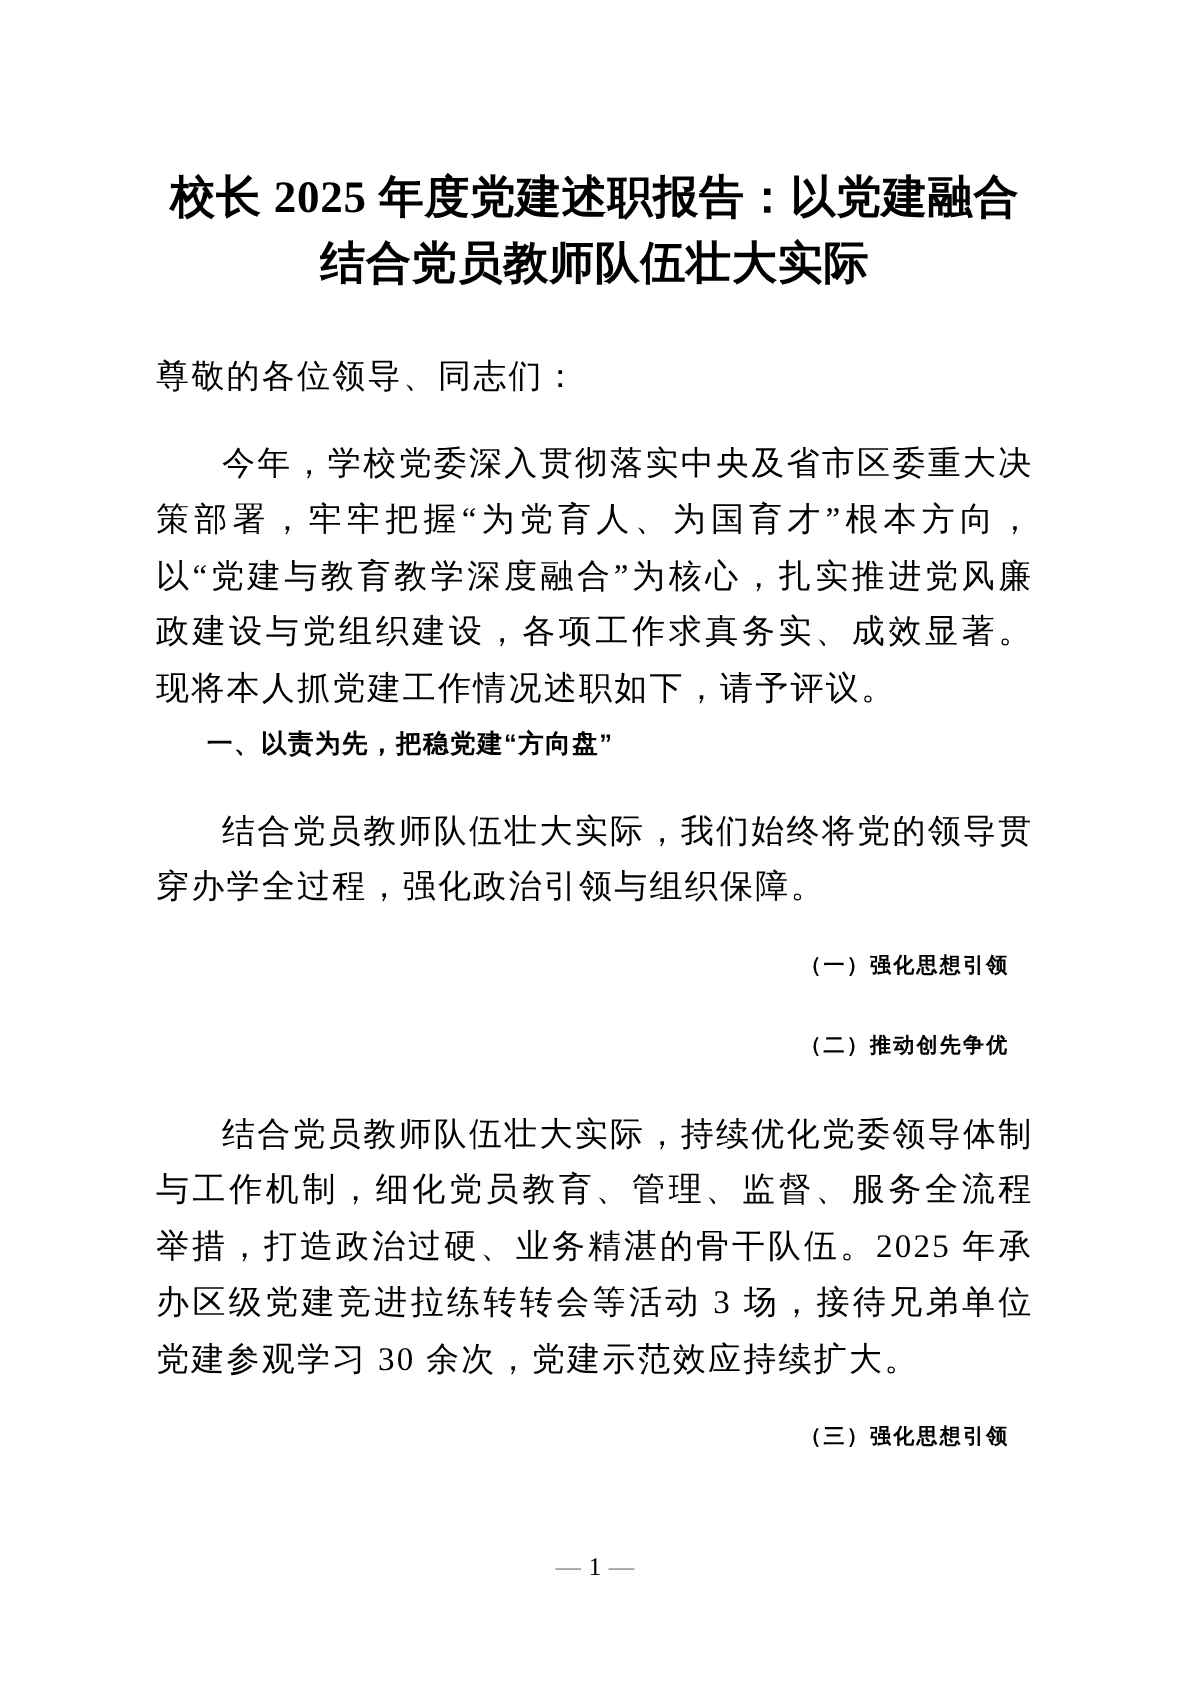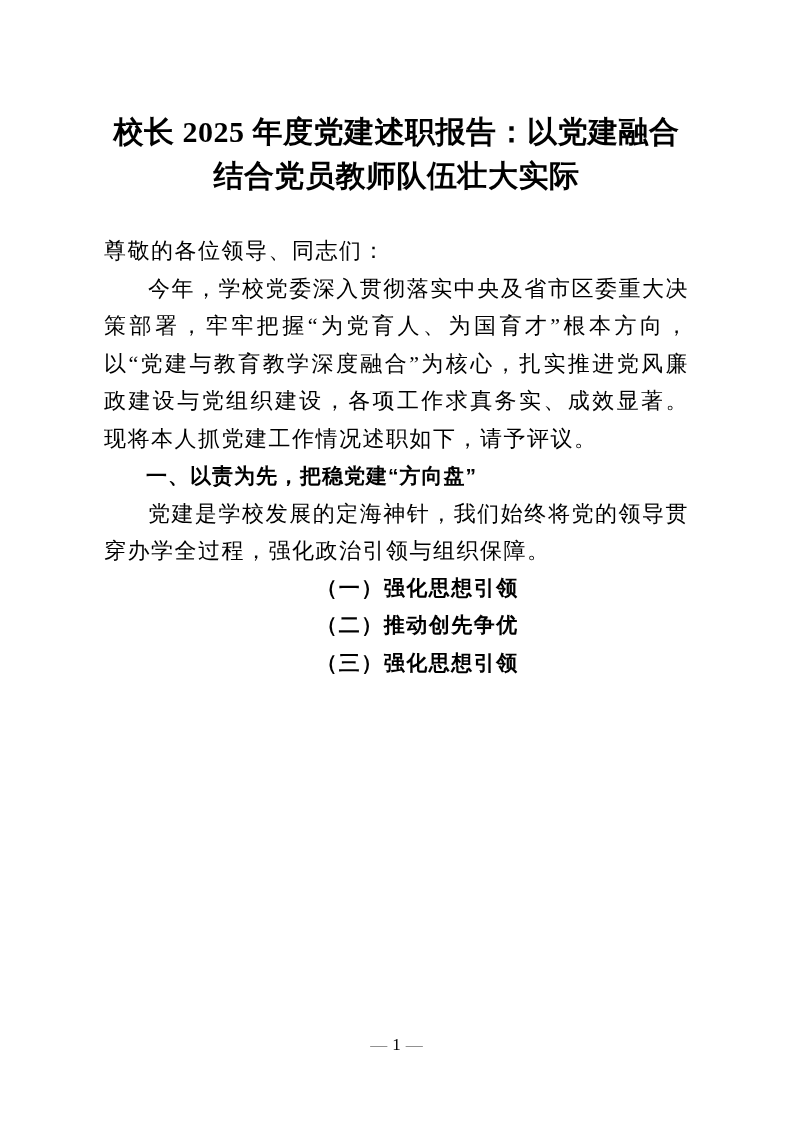--- a/index.html
+++ b/index.html
@@ -32,40 +32,41 @@
     margin: 0;
     text-align: justify;
     text-justify: inter-ideograph;
     letter-spacing: 1.5px;
   }
   .salutation {
     text-indent: 0;
   }
   .indent {
     text-indent: 2em;
+    margin-top: 20px;
   }
   .heading-l1 {
     font-family: "Liberation Sans", "DejaVu Sans", sans-serif;
-    font-size: 21px;
+    font-size: 17px;
     font-weight: bold;
     line-height: 37.5px;
     margin: 0;
     text-indent: 2em;
     letter-spacing: 1px;
     text-align: left;
   }
   .heading-l2 {
     font-family: "Liberation Serif", "DejaVu Serif", serif;
-    font-size: 21px;
+    font-size: 14px;
     font-weight: bold;
     line-height: 37.5px;
-    margin: 0;
+    margin: 16px;
     text-indent: 2em;
     letter-spacing: 1.5px;
-    text-align: center;
+    text-align: right;
   }
   .page-footer {
     position: absolute;
     top: 1035px;
     left: 0;
     width: 100%;
     text-align: center;
     font-size: 17px;
     line-height: 20px;
     letter-spacing: 0;
@@ -87,27 +88,28 @@
     <div>校长 2025 年度党建述职报告：以党建融合</div>
     <div>结合党员教师队伍壮大实际</div>
   </div>
 
   <p class="body-para salutation">尊敬的各位领导、同志们：</p>
 
   <p class="body-para indent">今年，学校党委深入贯彻落实中央及省市区委重大决策部署，牢牢把握“为党育人、为国育才”根本方向，以“党建与教育教学深度融合”为核心，扎实推进党风廉政建设与党组织建设，各项工作求真务实、成效显著。现将本人抓党建工作情况述职如下，请予评议。</p>
 
   <h2 class="heading-l1">一、以责为先，把稳党建“方向盘”</h2>
 
-  <p class="body-para indent">党建是学校发展的定海神针，我们始终将党的领导贯穿办学全过程，强化政治引领与组织保障。</p>
+  <p class="body-para indent">结合党员教师队伍壮大实际，我们始终将党的领导贯穿办学全过程，强化政治引领与组织保障。</p>
 
   <h3 class="heading-l2">（一）强化思想引领</h3>
 
 
   <h3 class="heading-l2">（二）推动创先争优</h3>
 
+  <p class="body-para indent">结合党员教师队伍壮大实际，持续优化党委领导体制与工作机制，细化党员教育、管理、监督、服务全流程举措，打造政治过硬、业务精湛的骨干队伍。2025 年承办区级党建竞进拉练转转会等活动 3 场，接待兄弟单位党建参观学习 30 余次，党建示范效应持续扩大。</p>
 
   <h3 class="heading-l2">（三）强化思想引领</h3>
 
   <div class="page-footer">
     <span class="footer-dash">—</span><span class="footer-num">1</span><span class="footer-dash">—</span>
   </div>
 
 </div>
 
 </body></html>

